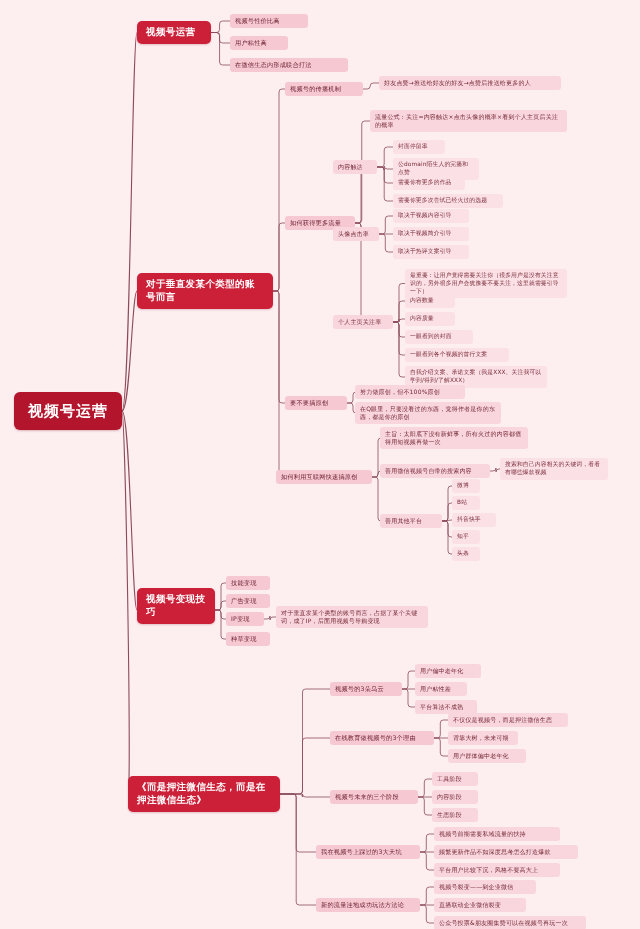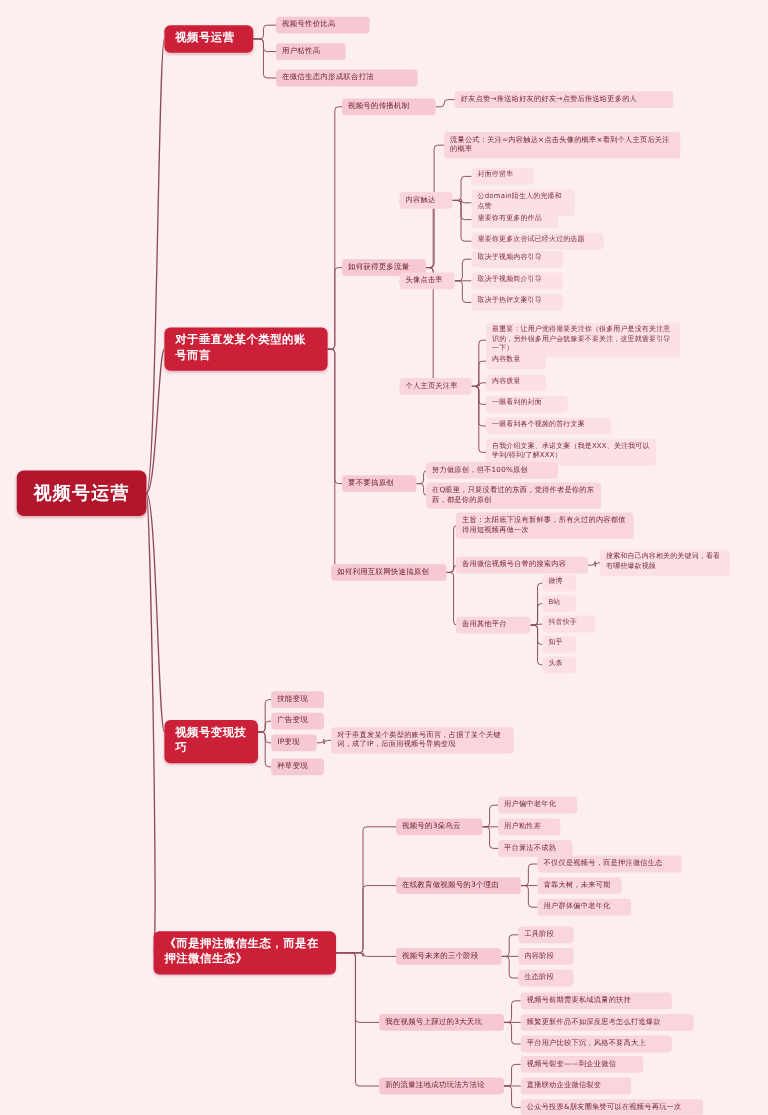--- a/index.html
+++ b/index.html
@@ -255,21 +255,21 @@
       </div>
       <div class="node lvl4" style="left: 452px; top: 513px; width: 44px;">
         <span class="box" style="width: 100%;">抖音快手</span>
       </div>
       <div class="node lvl4" style="left: 452px; top: 530px; width: 28px;">
         <span class="box" style="width: 100%;">知乎</span>
       </div>
       <div class="node lvl4" style="left: 452px; top: 547px; width: 28px;">
         <span class="box" style="width: 100%;">头条</span>
       </div>
-      <div class="node lvl1" style="left: 137px; top: 600px; width: 78px;">
+      <div class="node lvl1" style="left: 137px; top: 588px; width: 78px;">
         <span class="box" style="width: 100%;">视频号变现技巧</span>
       </div>
       <div class="node lvl2" style="left: 226px; top: 576px; width: 44px;">
         <span class="box" style="width: 100%;">技能变现</span>
       </div>
       <div class="node lvl2" style="left: 226px; top: 594px; width: 44px;">
         <span class="box" style="width: 100%;">广告变现</span>
       </div>
       <div class="node lvl2" style="left: 226px; top: 612px; width: 38px;">
         <span class="box" style="width: 100%;">IP变现</span>

